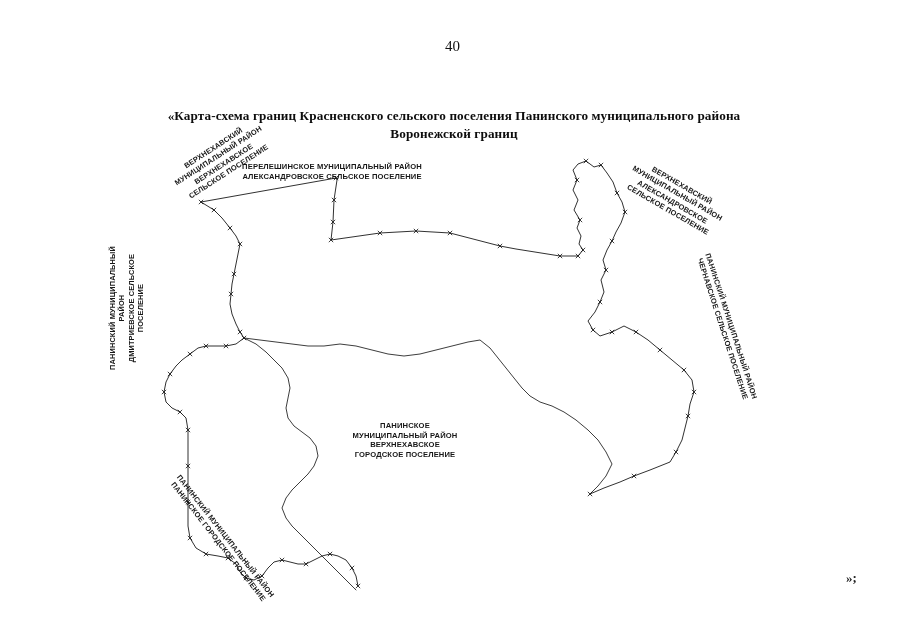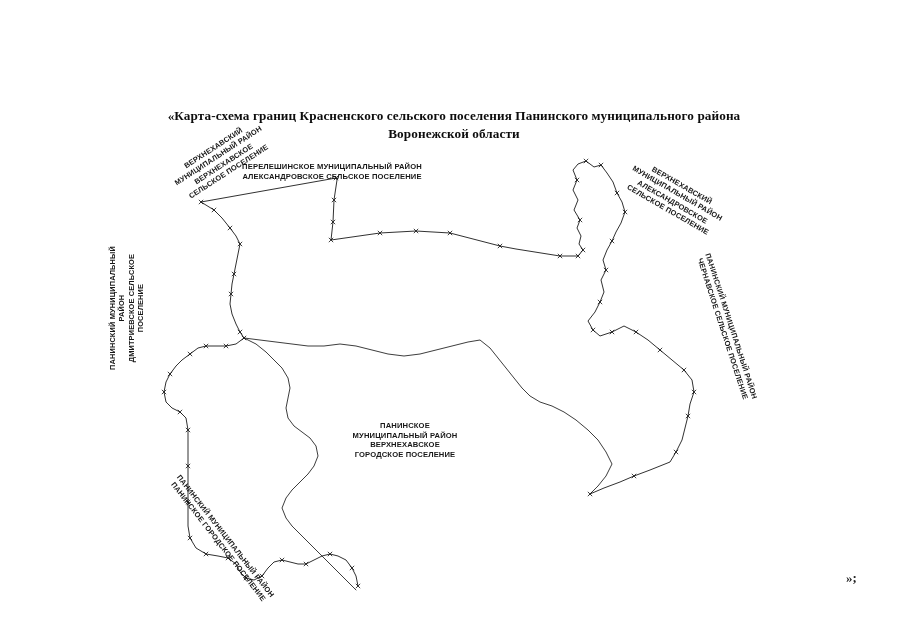--- a/index.html
+++ b/index.html
@@ -46,24 +46,25 @@
     line-height:1.28;letter-spacing:0.15px;font-weight:600;
     transform-origin:left top;
   }
   .region-label.big{font-size:7.6px;}
 </style>
 </head>
 <body>
 
 <div class="page">
 
+  <div class="page-number">40</div>
 
   <div class="doc-title">
     <div>«Карта-схема границ Красненского сельского поселения Панинского муниципального района</div>
-    <div>Воронежской области</div>
+    <div>Воронежской границ</div>
   </div>
 
   <div class="map-wrap">
     <svg class="map" viewBox="0 0 905 440">
       <g id="boundary-group" fill="none" stroke="#1a1a1a" stroke-linejoin="round" stroke-linecap="round">
         <path id="p-outer" stroke-width="0.9" d="M 201,62 L 336,38 L 337,40 L 334,60 L 333,82 L 331,100 L 380,93 L 416,91 L 450,93 L 500,106 L 516,109 L 560,116 L 578,116 L 583,110 L 579,104 L 581,96 L 577,88 L 580,80 L 574,70 L 578,60 L 573,50 L 577,40 L 573,30 L 578,24 L 586,21 L 594,27 L 601,25 L 607,33 L 613,42 L 617,53 L 622,62 L 625,72 L 621,83 L 616,92 L 612,101 L 607,110 L 603,120 L 606,130 L 601,140 L 604,152 L 600,162 L 595,172 L 588,181 L 593,190 L 600,196 L 612,192 L 624,186 L 636,192 L 648,200 L 660,210 L 672,220 L 684,230 L 692,240 L 694,252 L 690,264 L 688,276 L 685,288 L 682,300 L 676,312 L 670,322 L 650,330 L 634,336 L 620,342 L 604,348 L 590,354"></path>
         <path id="p-left" stroke-width="0.9" d="M 201,62 L 214,70 L 222,78 L 230,88 L 236,96 L 240,104 L 238,114 L 236,124 L 234,134 L 232,144 L 231,154 L 230,164 L 232,174 L 236,184 L 240,192 L 244,198 L 236,204 L 226,206 L 216,206 L 206,206 L 198,208 L 190,214 L 182,220 L 176,226 L 170,234 L 166,242 L 164,252 L 166,262 L 172,268 L 180,272 L 186,278 L 188,290 L 188,302 L 188,314 L 188,326 L 188,338 L 188,350 L 188,362 L 188,374 L 188,386 L 190,398 L 196,408 L 206,414 L 218,416 L 228,418 L 236,424 L 240,432 L 246,438 L 254,440 L 262,436 L 268,428 L 274,422 L 282,420 L 290,422 L 298,424 L 306,424 L 314,420 L 322,416 L 330,414 L 338,416 L 346,420 L 352,428 L 356,436 L 358,446"></path>
         <path id="p-inner" stroke-width="0.85" d="M 244,198 L 256,204 L 266,212 L 274,220 L 282,228 L 288,238 L 290,248 L 288,258 L 286,268 L 288,278 L 294,286 L 302,292 L 310,298 L 316,306 L 318,316 L 314,326 L 308,334 L 300,342 L 292,350 L 286,358 L 282,368 L 286,378 L 292,386 L 300,394 L 308,402 L 316,410 L 324,418 L 332,426 L 340,434 L 348,442 L 356,450"></path>
         <path id="p-mid" stroke-width="0.85" d="M 244,198 L 260,200 L 276,202 L 292,204 L 308,206 L 324,206 L 340,204 L 356,206 L 372,210 L 388,214 L 404,216 L 420,214 L 436,210 L 452,206 L 468,202 L 480,200 L 490,208 L 498,218 L 506,228 L 514,238 L 522,248 L 530,256 L 540,262 L 552,266 L 564,272 L 576,280 L 588,290 L 598,300 L 606,312 L 612,324 L 606,336 L 598,346 L 590,354"></path>
       </g>

